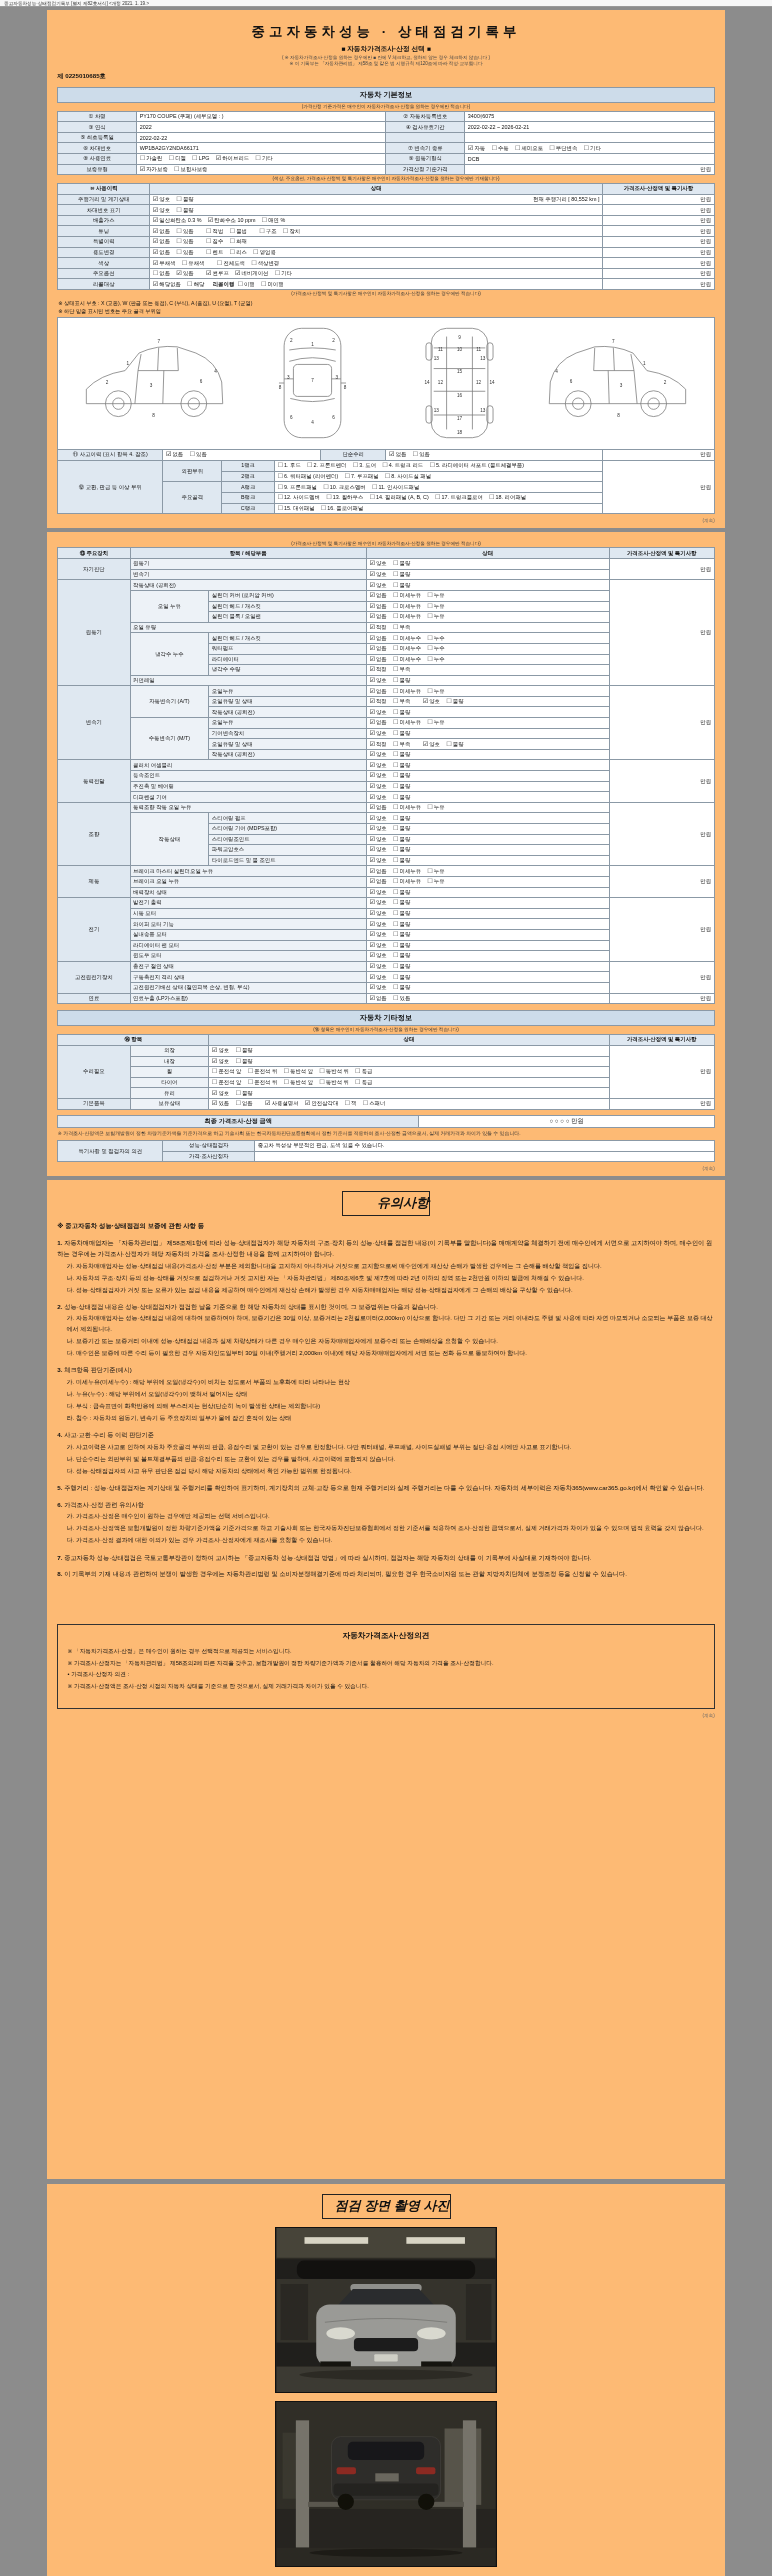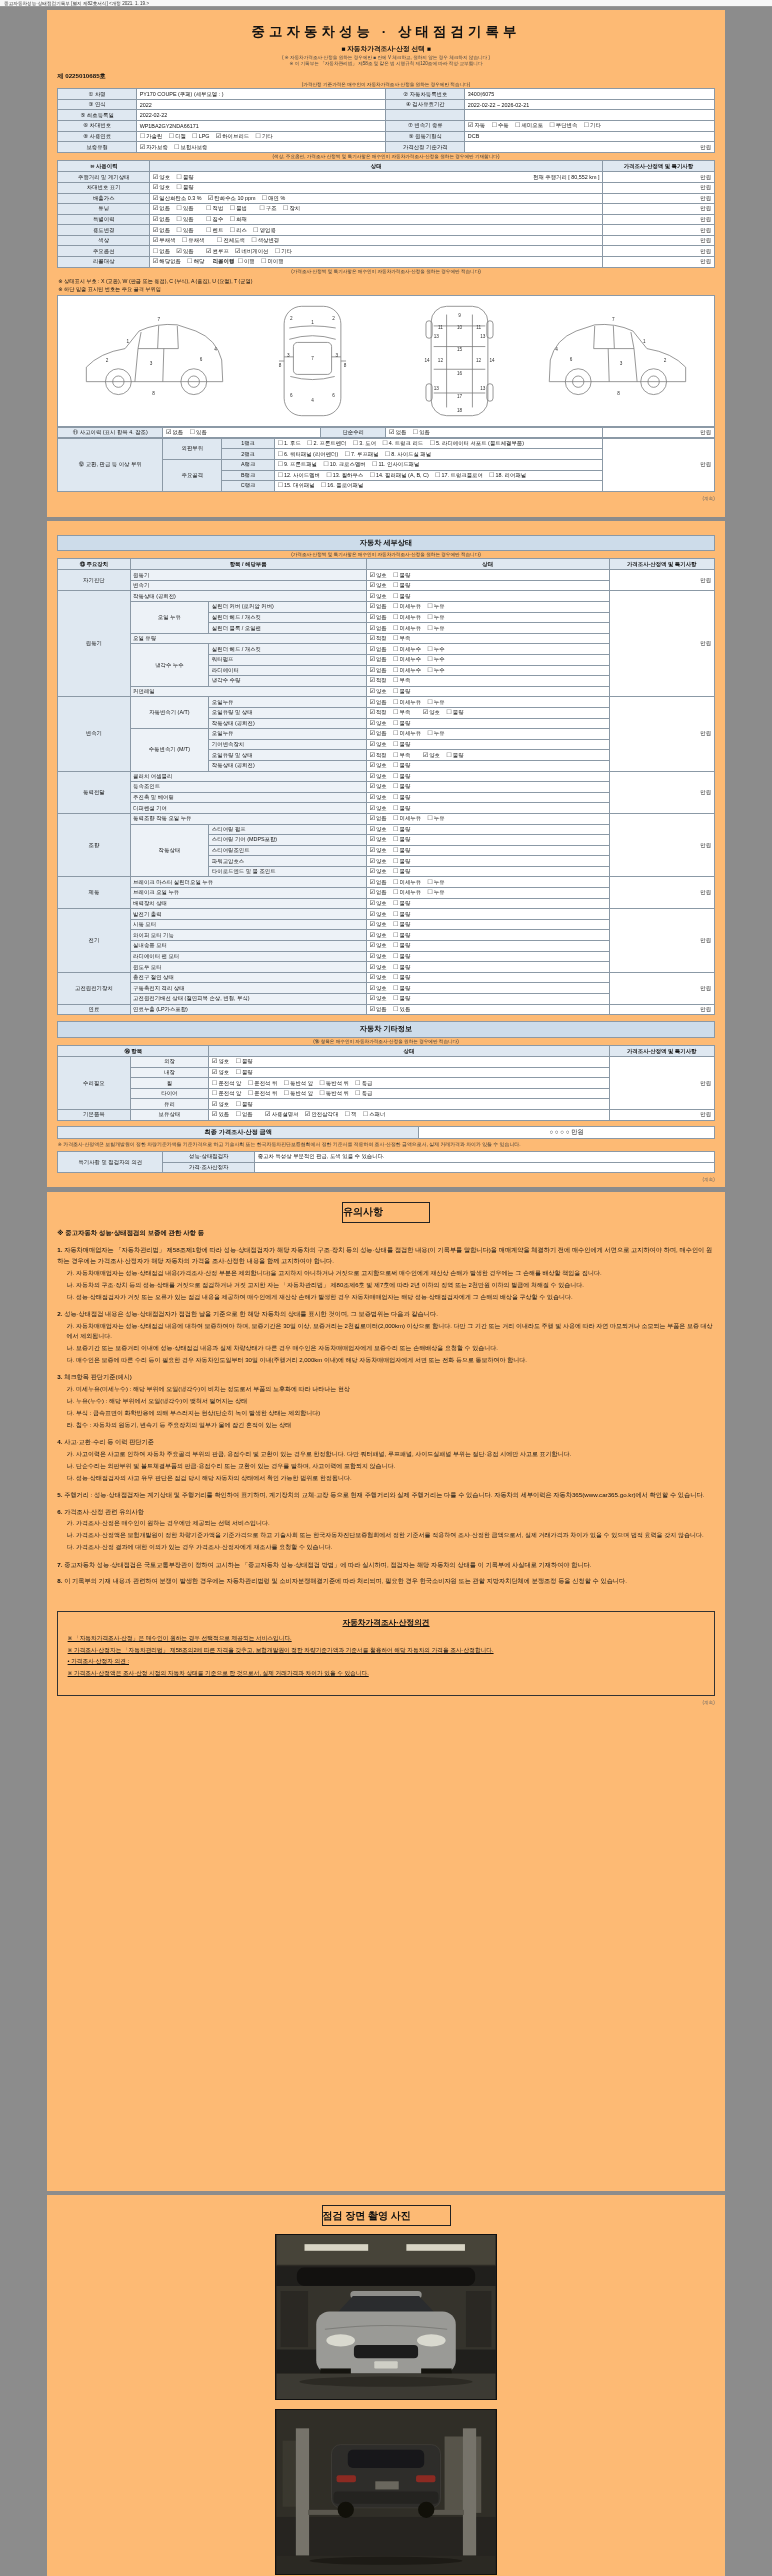--- a/index.html
+++ b/index.html
@@ -38,29 +38,29 @@
   .cb.off{color:#555;}
   .ggap{display:inline-block;width:6.2px;}
   .tlabel{font-weight:bold;margin:0 3.1px 0 2.1px;}
   .extra{float:right;margin-left:4.1px;}
   .legend{font-size:5.2px;line-height:1.55;margin:3.1px 1px 2.1px;}
   .diagrams{border:0.5px solid var(--border);display:flex;justify-content:space-evenly;align-items:center;padding:3.1px 0;background:#fff;}
   .diagrams + table{margin-top:-0.5px;}
   .t + .t{margin-top:-0.5px;}
   .dg-num text{font-size:9px;fill:#333;}
   .panel-foot{text-align:right;font-size:4.6px;color:#666;margin-top:4.1px;}
-  .box-title{border:0.8px solid #222;width:88px;margin:3.1px auto 6.2px;text-align:left;font-size:10px;font-weight:bold;padding:2.6px 0;}
+  .box-title{border:0.8px solid #222;width:88px;margin:3.1px auto 6.2px;text-align:right;font-size:13px;font-weight:bold;padding:2.6px 0;font-style:italic;}
   .box-title.wide{width:129px;}
   .small-note{font-size:4.9px;color:#333;margin:1.5px 0.5px 0;}
   .notice-body{font-size:6.2px;margin-top:2.1px;}
   .n-intro{font-weight:bold;font-size:6.4px;margin:4.1px 0 1px;}
   .n-item{margin-top:5.7px;line-height:1.8;}
   .n-no{font-weight:bold;}
   .n-sub{margin:1.5px 0 0 9.3px;line-height:1.75;font-size:6px;}
-  .opinion{border:0.8px solid #333;margin-top:24px;padding:6.2px 9.3px 15.5px;text-decoration:underline;}
+  .opinion{border:0.8px solid #333;margin-top:44px;padding:6.2px 9.3px 15.5px;}
   .op-title{text-align:center;font-weight:bold;font-size:7.7px;margin-bottom:5.2px;}
   .op-line{font-size:5.7px;line-height:2.05;}
   .photos-wrap{text-align:center;}
   .photo{display:block;margin:8.2px auto 0;border:0.5px solid #111;background:#222;}
   .final td{font-size:6.2px;}
 </style>
 </head>
 <body>
 
 <div class="topstrip">
@@ -69,20 +69,21 @@
 
 <div class="page">
 
   <div class="panel p1">
     <div class="doc-title">중고자동차성능 · 상태점검기록부</div>
     <div class="doc-sub">■ 자동차가격조사·산정 선택 ■</div>
     <div class="doc-note">( ※ 자동차가격조사·산정을 원하는 경우에만 ■ 란에 V 체크하고, 원하지 않는 경우 체크하지 않습니다 )</div>
     <div class="doc-note">※ 이 기록부는 「자동차관리법」 제58조 및 같은 법 시행규칙 제120조에 따라 작성·교부됩니다</div>
     <div class="doc-no">제 0225010685호</div>
 
+    <div class="sec-bar">자동차 기본정보</div>
     <div class="sec-note">(가격산정 기준가격은 매수인이 자동차가격조사·산정을 원하는 경우에만 적습니다)</div>
     <table class="t">
       <colgroup>
           <col style="width:12%">
           <col style="width:38%">
           <col style="width:12%">
           <col style="width:38%">
         </colgroup>
       <tbody id="basic-body">
           <tr>
@@ -323,21 +324,20 @@
             <td class="h" style="width:8%">C랭크</td>
             <td class="state"><span class="ck"><span class="cb off">☐</span><span>15. 대쉬패널</span></span><span class="ck"><span class="cb off">☐</span><span>16. 플로어패널</span></span></td>
           </tr>
         </tbody>
     </table>
 
     <div class="panel-foot">(계속)</div>
   </div>
 
   <div class="panel p2">
-    <div class="sec-bar">자동차 세부상태</div>
     <div class="sec-note">(가격조사·산정액 및 특기사항은 매수인이 자동차가격조사·산정을 원하는 경우에만 적습니다)</div>
     <table class="t">
       <colgroup>
           <col style="width:11%">
           <col style="width:12%">
           <col style="width:24%">
           <col>
           <col style="width:16%">
         </colgroup>
       <thead id="detail-head">

